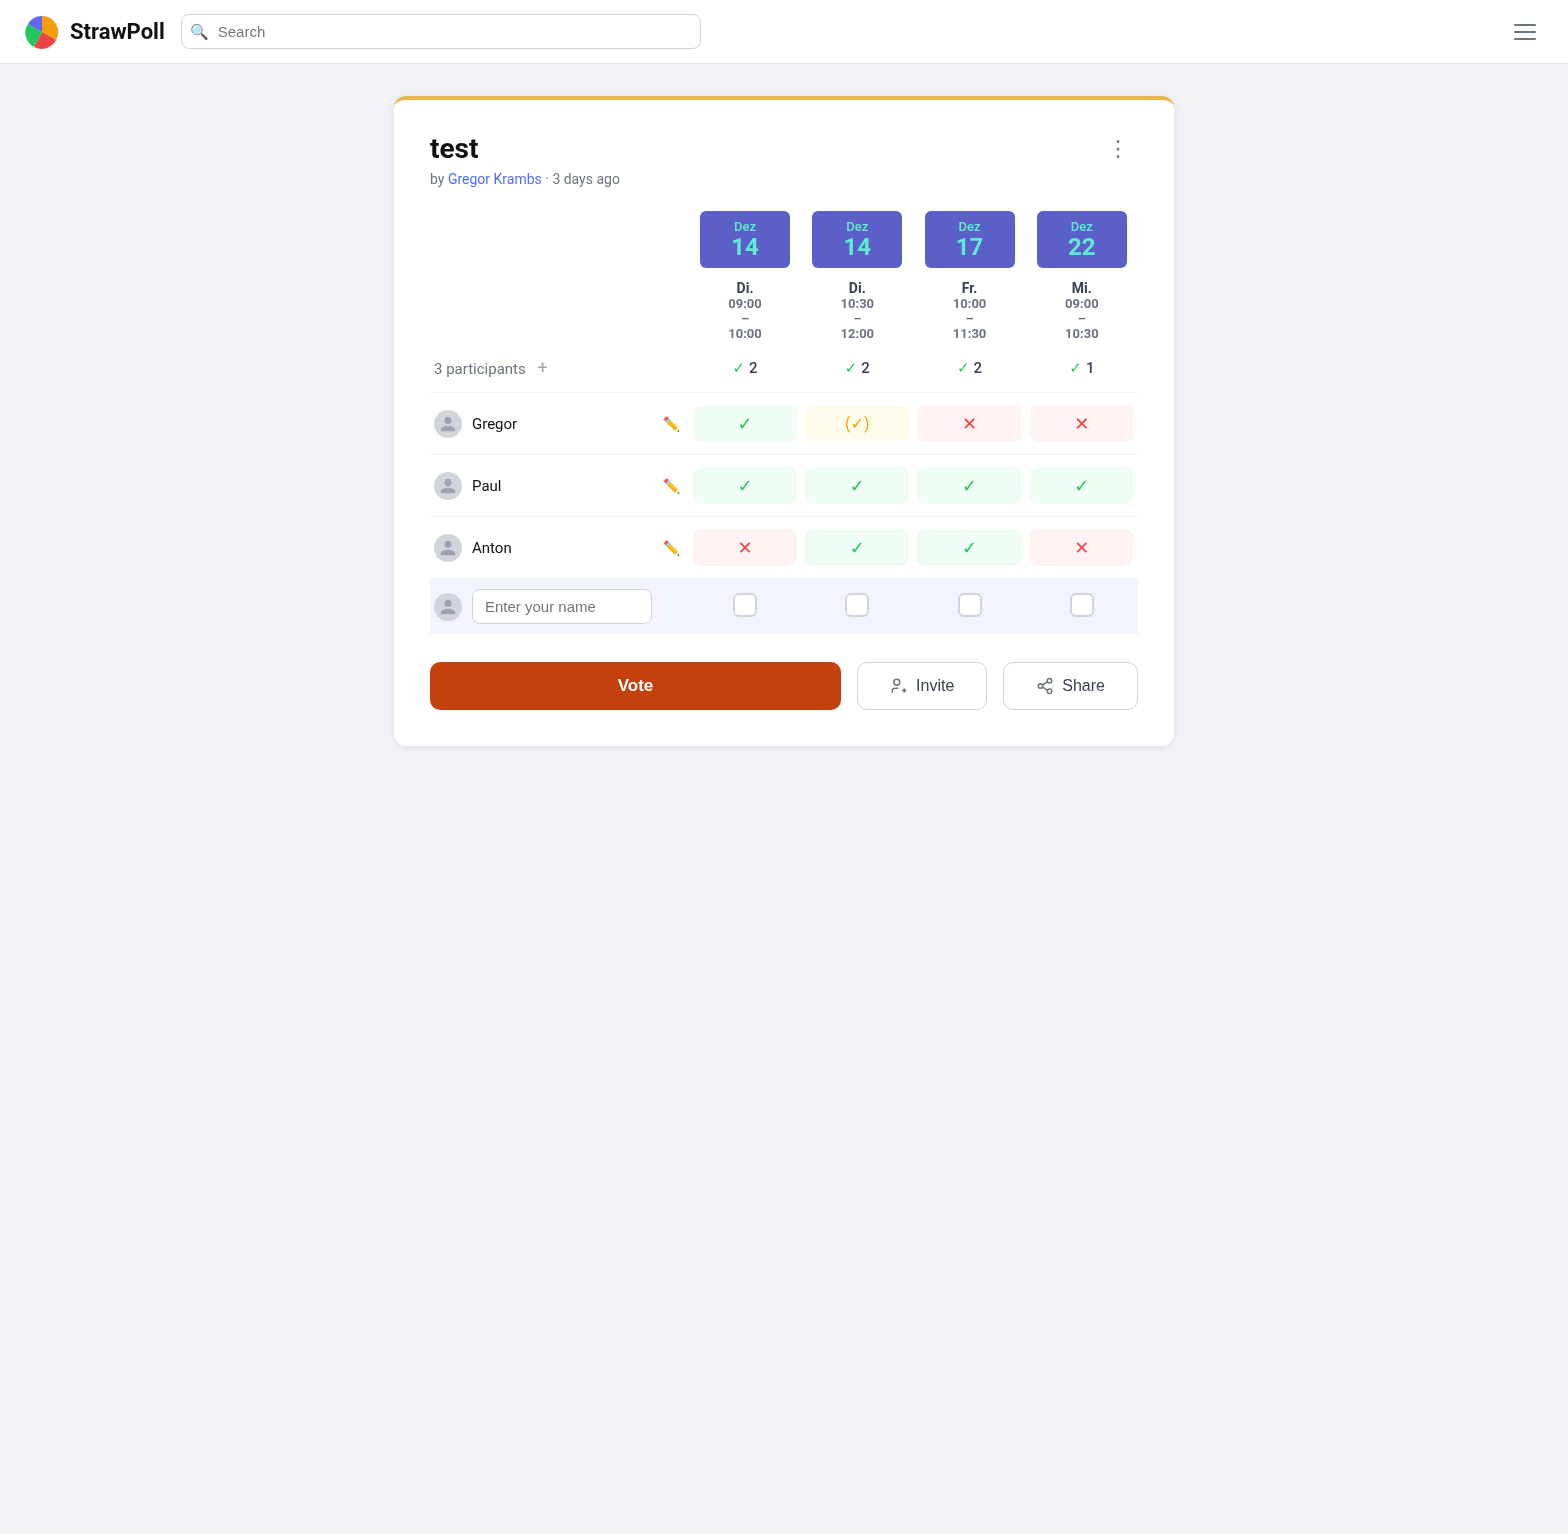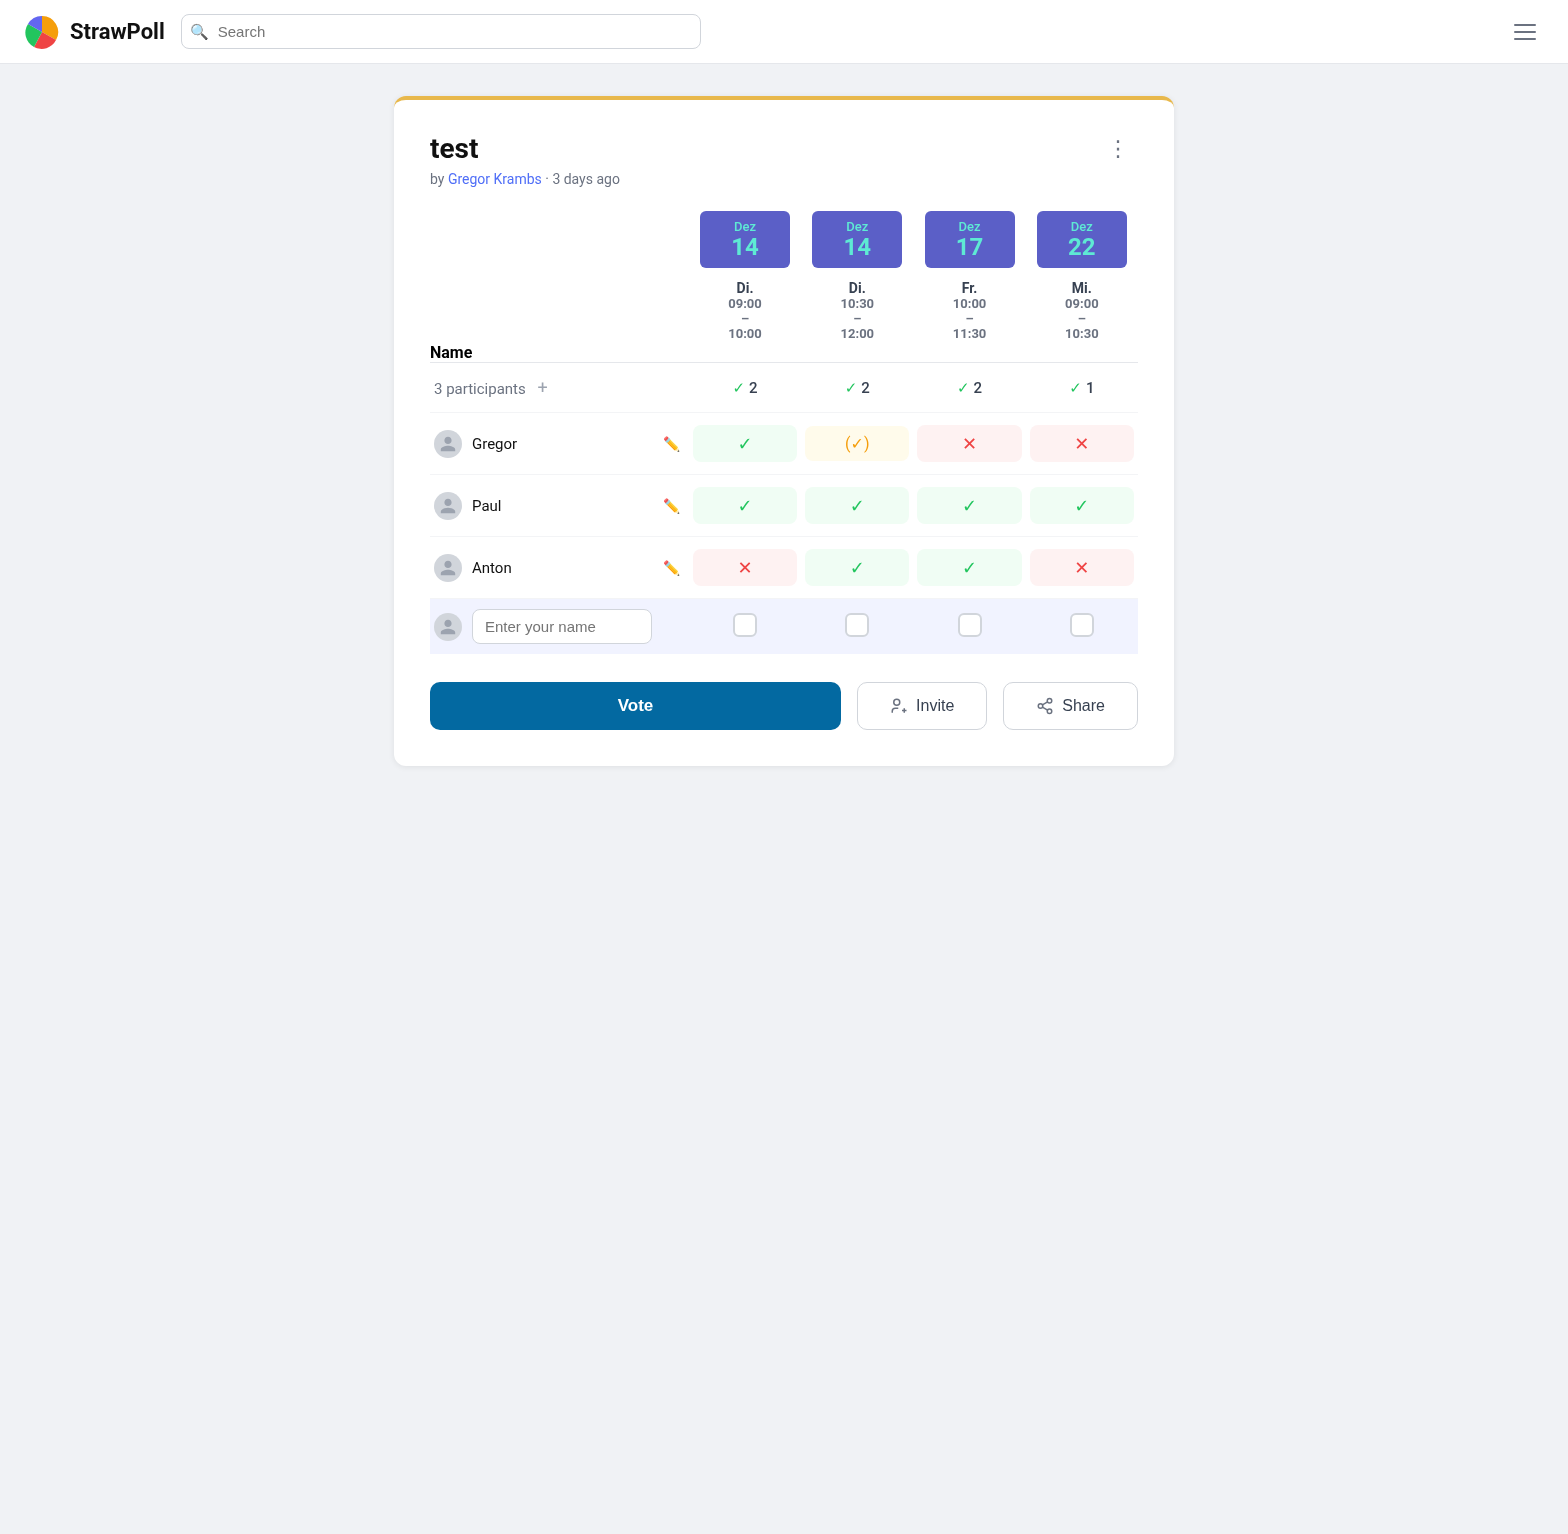--- a/index.html
+++ b/index.html
@@ -332,21 +332,21 @@
     }
 
     
     .card-actions {
       display: flex;
       gap: 16px;
       margin-top: 28px;
       flex-wrap: wrap;
     }
     .btn-vote {
-      background: #0369a1;
+      background: #c2410c;
       color: #fff;
       border: none;
       border-radius: 10px;
       padding: 8px 0;
       font-size: 17px;
       font-weight: 600;
       cursor: pointer;
       flex: 1;
       min-width: 180px;
     }
@@ -465,27 +465,20 @@
             </div>
           </th>
           <th class="th-sub">
             <div class="th-sub-bold">Mi.</div>
             <div class="th-sub-time">
               <span>09:00</span><br>
               <span>–</span><br>
               <span>10:30</span>
             </div>
           </th>
-        </tr>
-        <tr class="divider-row">
-          <td class="name-header-cell">Name</td>
-          <td></td>
-          <td></td>
-          <td></td>
-          <td></td>
         </tr>
       </thead>
       <tbody>
 
         <tr class="summary-row">
           <td class="participants-cell">
             <span>3 participants</span>
             <span style="color:#9ca3af; margin-left:8px; font-size:18px; cursor:pointer;">+</span>
           </td>
           <td>

